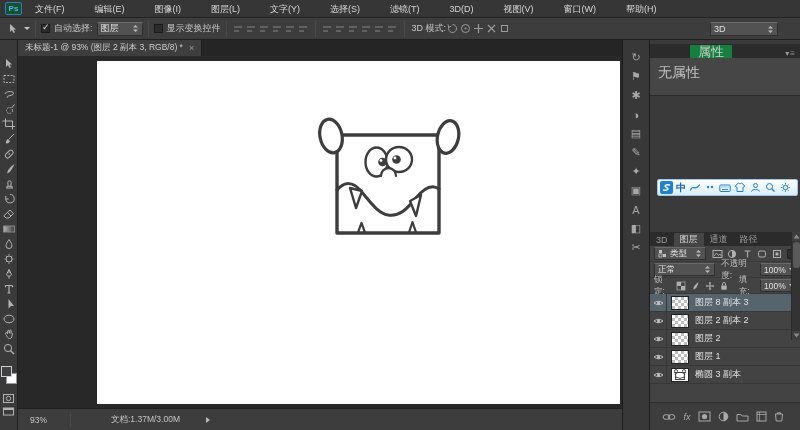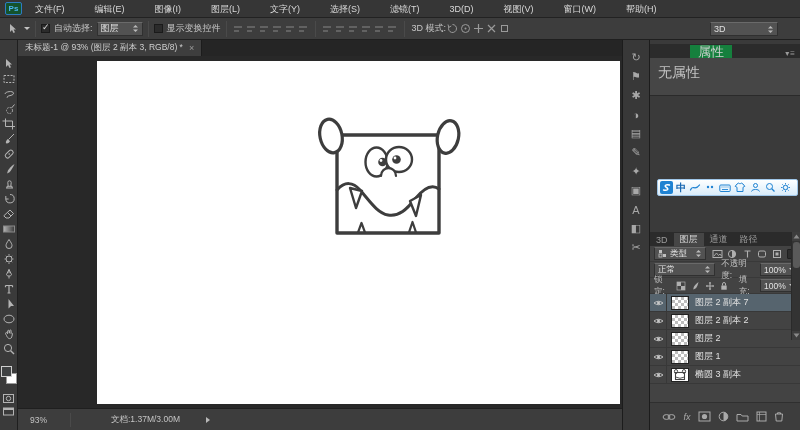--- a/index.html
+++ b/index.html
@@ -524,21 +524,21 @@
 
         <div class="layer-row selected">
           <span class="eye-cell">
             <svg width="11" height="8">
               <path d="M1 4 Q5.5 0.5 10 4 Q5.5 7.5 1 4 Z" fill="none" stroke="#c8c8c8" stroke-width=".9"></path>
               <circle cx="5.5" cy="4" r="1.5" fill="#c8c8c8"></circle>
             </svg>
           </span>
           <span class="thumb"></span>
 
-          <span class="layer-name">图层 2 副本 7</span>
+          <span class="layer-name">图层 8 副本 3</span>
         </div>
 
         <div class="layer-row">
           <span class="eye-cell">
             <svg width="11" height="8">
               <path d="M1 4 Q5.5 0.5 10 4 Q5.5 7.5 1 4 Z" fill="none" stroke="#c8c8c8" stroke-width=".9"></path>
               <circle cx="5.5" cy="4" r="1.5" fill="#c8c8c8"></circle>
             </svg>
           </span>
           <span class="thumb"></span>

